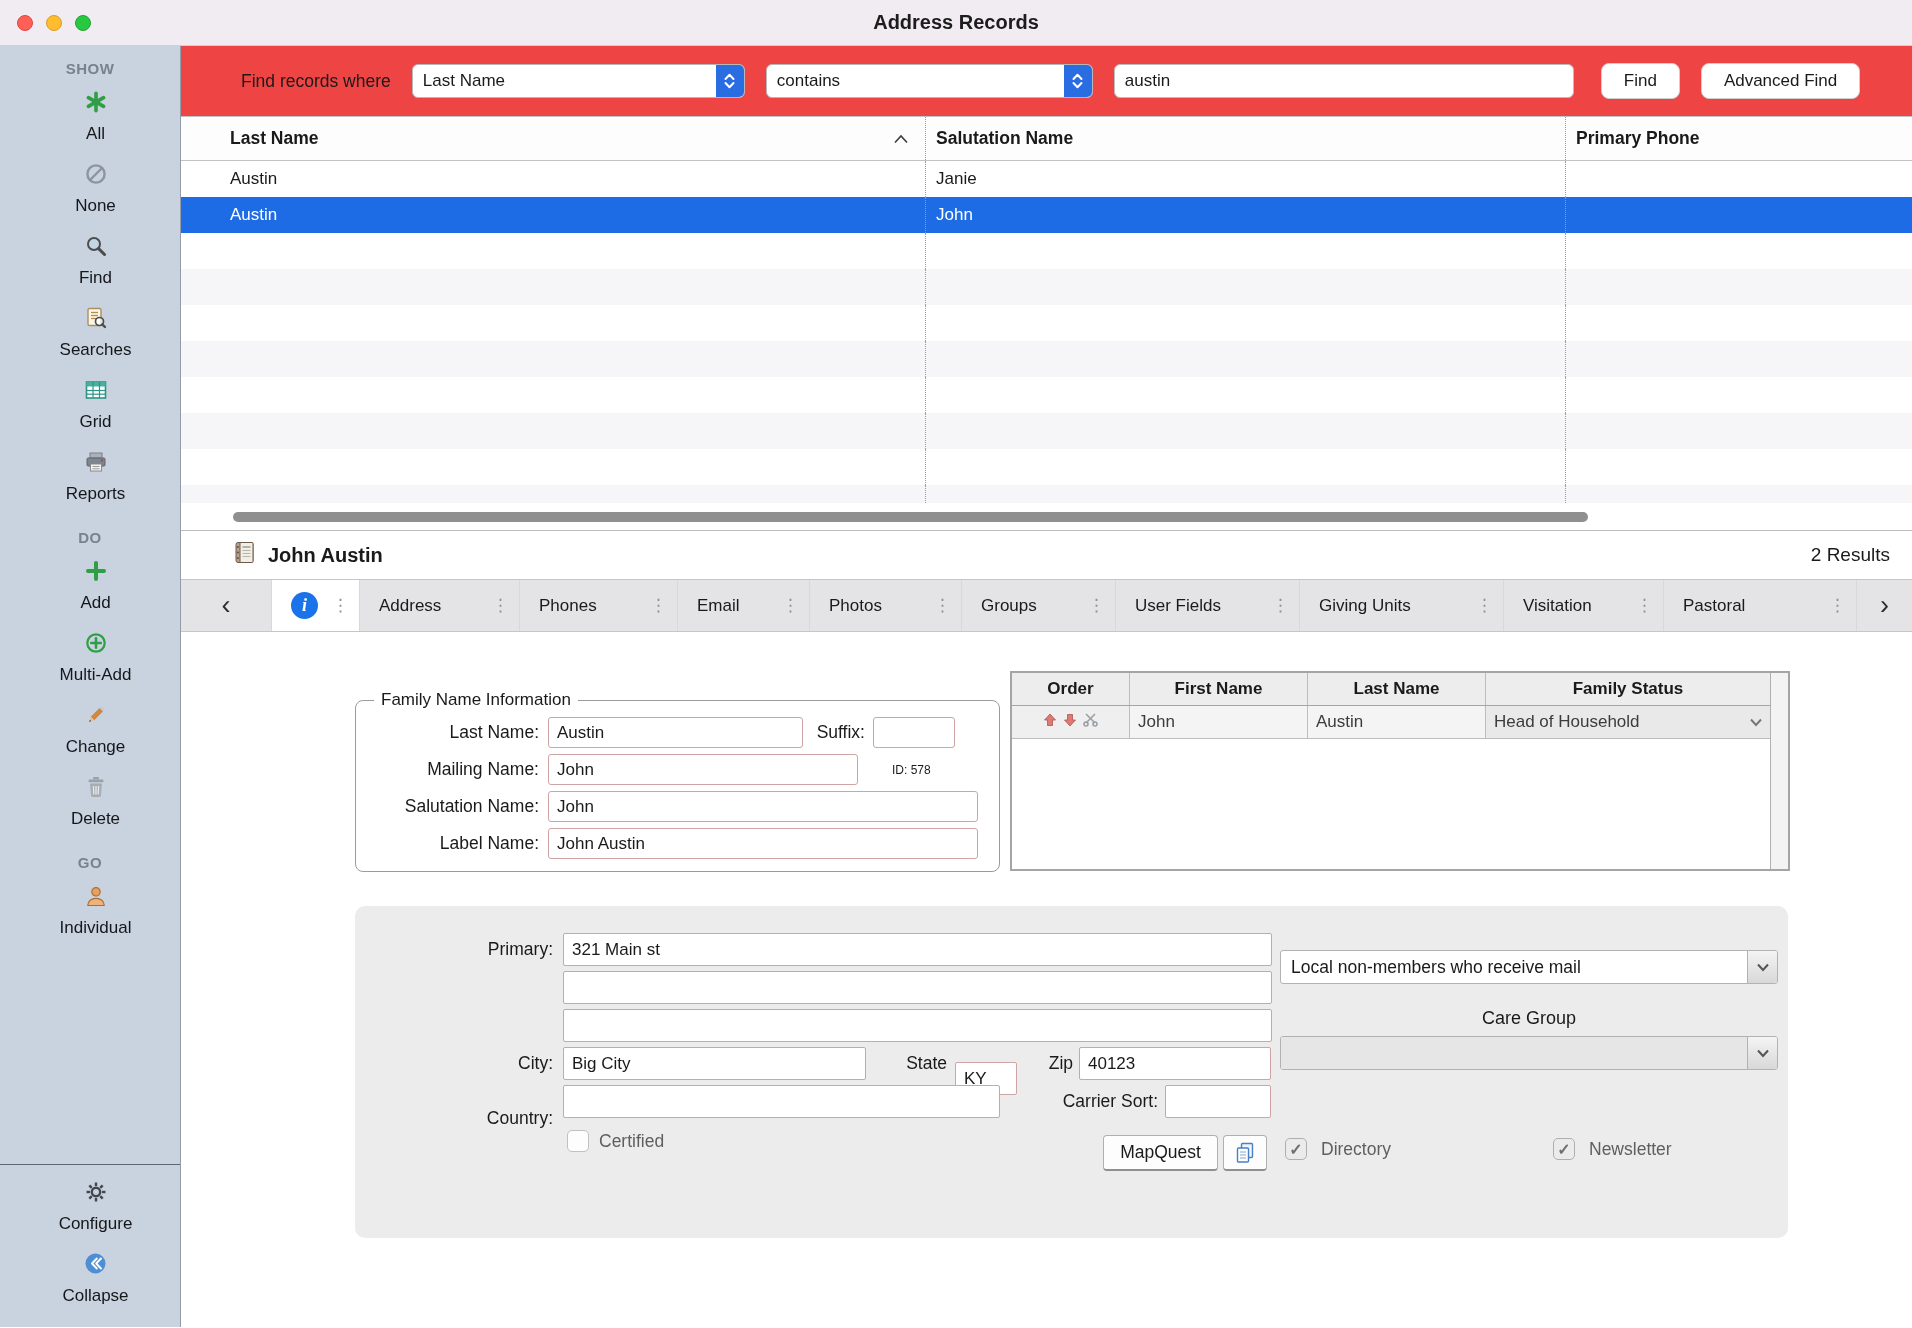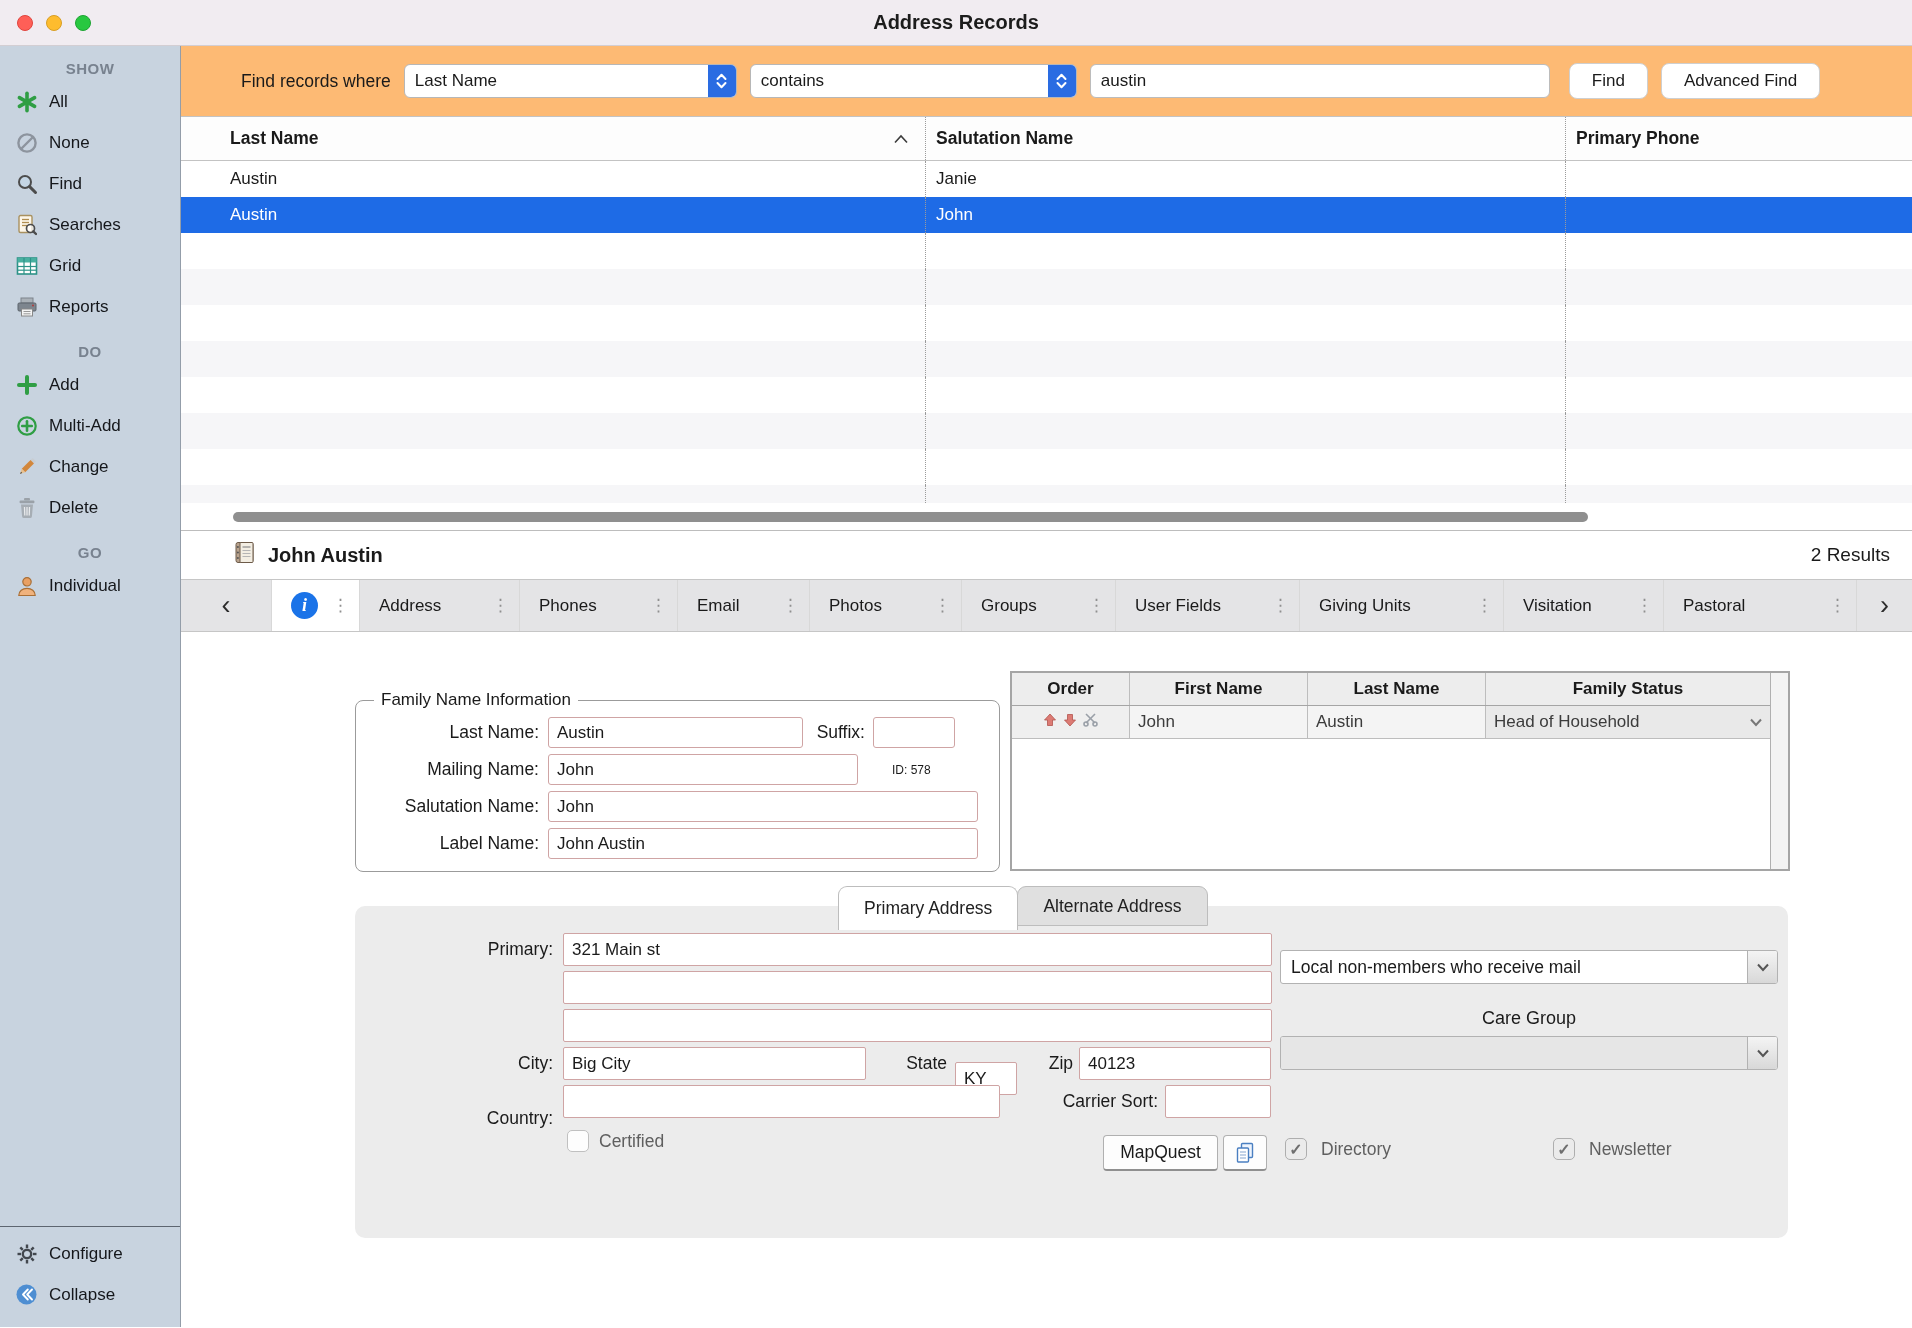--- a/index.html
+++ b/index.html
@@ -18,30 +18,30 @@
   .light.green { background:#28c840; border:1px solid #1ea433; }
   .win-title { font-size:20px; font-weight:700; color:#1c1c1c; }
 
   
   .shell { display:flex; height:1281px; }
 
   
   .sidebar { width:181px; background:#c8d3df; border-right:1px solid #939da9; position:relative; flex:0 0 181px; }
   .sb-head { text-align:center; font-size:15px; font-weight:700; letter-spacing:.5px; color:#78828f; margin:16px 0 4px; }
   .sb-head.first { margin-top:14px; }
-  .sb-item { display:flex; align-items:center; gap:11px; padding:9px 4px 9px 15px; cursor:default; }
+  .sb-item { display:flex; align-items:center; gap:11px; padding:9px 4px 9px 15px; cursor:default;flex-direction:column; }
   .sb-ico { width:23px; height:23px; display:flex; align-items:center; justify-content:center; flex:0 0 23px; }
   .sb-label { font-size:17px; color:#15171b; }
   .sb-foot { position:absolute; bottom:0; left:0; right:0; border-top:1px solid #5d6570; padding:6px 0 12px; }
 
   
   .main { flex:1; display:flex; flex-direction:column; background:#fff; min-width:0; }
 
   
-  .finder { height:70px; display:flex; align-items:center; padding-left:60px; gap:13px; background:#fdba74; }
+  .finder { height:70px; display:flex; align-items:center; padding-left:60px; gap:21px; background:#ef4444; }
   .finder-label { font-size:17.5px; white-space:nowrap; }
   .popup { height:34px; background:#fff; border:1px solid #b7b7b7; border-radius:6px; display:flex; align-items:center;
            overflow:hidden; }
   .popup .popup-text { flex:1; padding:0 10px; font-size:17px; white-space:nowrap; }
   .popup .popup-btn { width:28px; align-self:stretch; background:var(--accent-blue,#2a6ce2); display:flex; align-items:center; justify-content:center; }
   .popup.w1 { width:333px; } .popup.w2 { width:327px; }
   .text-input { height:34px; width:460px; border:1px solid #bcbcbc; border-radius:6px; font-size:17px;
                 padding:0 10px; font-family:inherit; color:#1a1a1a; background:#fff; }
   .btn { height:36px; background:#fff; border:1px solid #cfcfcf; border-radius:8px; font-size:17px;
          font-family:inherit; padding:0 22px; color:#1a1a1a; }
@@ -563,24 +563,20 @@
                 <span><svg width="14" height="9" viewBox="0 0 14 9">
                       <path d="M2 1.5 L7 7 L12 1.5" fill="none" stroke="#777" stroke-width="2"></path>
                     </svg></span>
               </div>
             </div>
             <div class="m-body"></div>
           </div>
           <div class="m-scroll"></div>
         </div>
 
-        <div class="atabs">
-          <div class="atab sel">Primary Address</div>
-          <div class="atab alt">Alternate Address</div>
-        </div>
 
         <div class="apanel">
           <span class="a-label" style="left:0;width:198px;top:33px;">Primary:</span>
           <input class="a-input" style="left: 208px; top: 27px; width: 709px;" type="text" value="321 Main st">
           <input class="a-input" style="left: 208px; top: 65px; width: 709px;" type="text" value="">
           <input class="a-input" style="left: 208px; top: 103px; width: 709px;" type="text" value="">
 
           <span class="a-label" style="left:0;width:198px;top:147px;">City:</span>
           <input class="a-input" style="left: 208px; top: 141px; width: 303px;" type="text" value="Big City">
           <span class="a-label" style="left:528px;width:64px;top:147px;">State</span>

